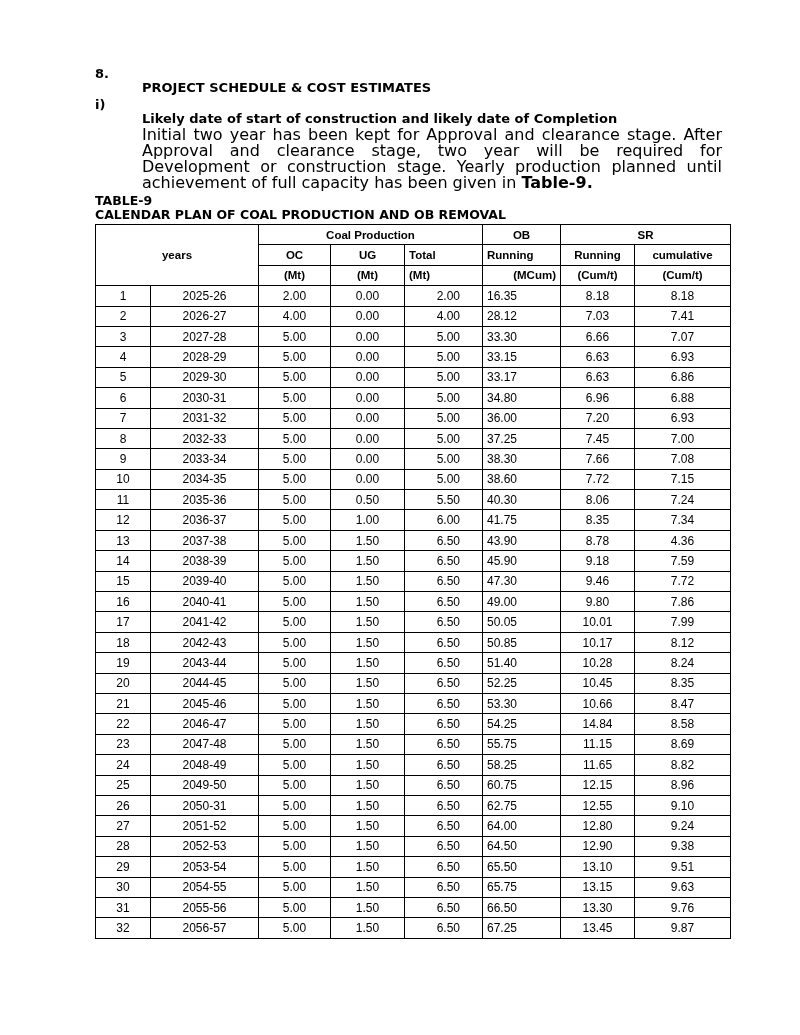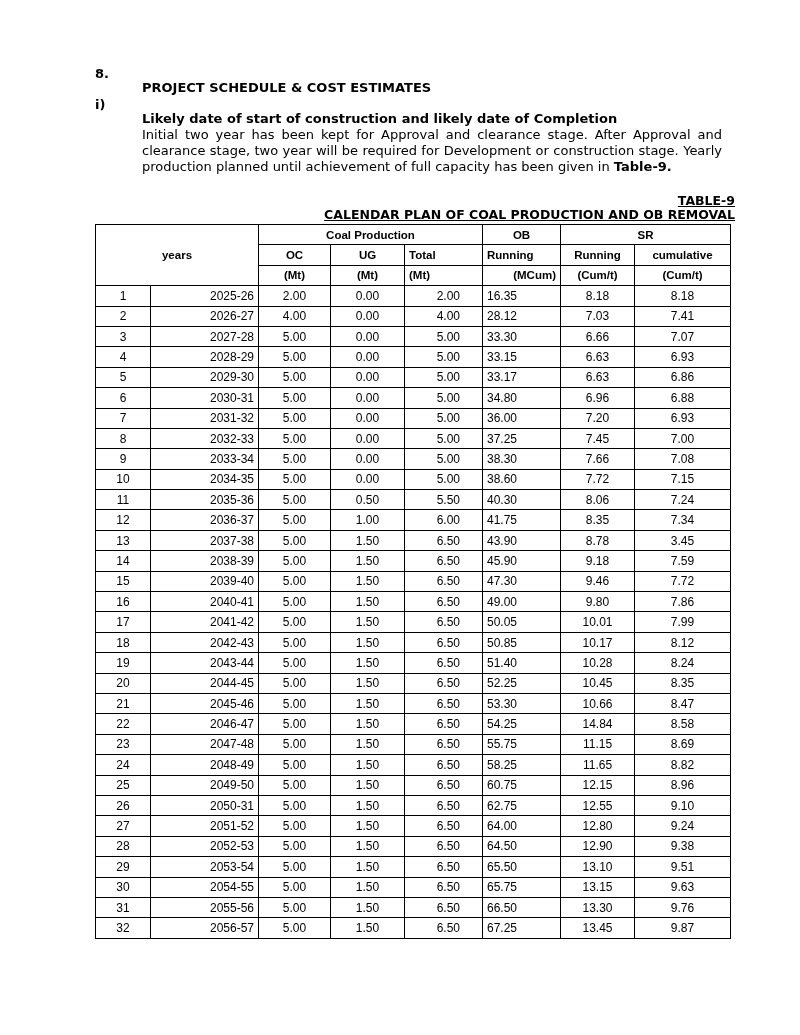--- a/index.html
+++ b/index.html
@@ -2,30 +2,30 @@
 <html><head>
 <meta charset="utf-8">
 <style>
   html, body { margin: 0; padding: 0; background: #ffffff; }
   body { width: 800px; height: 1035px; position: relative; font-family: "DejaVu Sans", sans-serif; color: #000; }
   .sec-head { position: absolute; left: 95px; font-weight: bold; font-size: 13px; }
   .sec-num { position: absolute; left: 0; }
   .sec-title { position: absolute; left: 47px; white-space: nowrap; margin-top: 14px; }
   #h8 { top: 66px; }
   #hi { top: 97px; }
-  .para { position: absolute; left: 142px; top: 127px; width: 580px; font-size: 13px; line-height: 16px; text-align: justify; }
+  .para { position: absolute; left: 142px; top: 127px; width: 580px; font-size: 16px; line-height: 16px; text-align: justify; }
   .para b { font-weight: bold; }
-  .tbl-title { position: absolute; left: 95px; width: 640px; text-align: right; font-weight: bold; font-size: 12.5px; text-decoration: underline; line-height: 14px; }
+  .tbl-title { position: absolute; left: 95px; width: 640px; text-align: left; font-weight: bold; font-size: 12.5px; line-height: 14px; }
   #t1 { top: 194px; }
   #t2 { top: 208px; }
   table { position: absolute; left: 95px; top: 224px; border-collapse: collapse; font-family: "Liberation Sans", sans-serif; font-size: 12px; }
   td, th { border: 1.5px solid #000; padding: 0 4px; height: 19.4px; line-height: 18px; }
   th { font-weight: bold; font-size: 11.5px; text-align: center; margin-left: 28px; }
   td { text-align: center; }
-  td.yr { text-align: right; }
+  td.yr { text-align: center; }
   td.ob { text-align: left; }
   td.tot { text-align: right; padding-right: 22px; }
 </style>
 </head>
 <body>
 
 <div class="sec-head" id="h8">
   <span class="sec-num">8.</span>
   <span class="sec-title">PROJECT SCHEDULE &amp; COST ESTIMATES</span>
 </div>
@@ -197,21 +197,21 @@
         <td>7.34</td>
       </tr>
       <tr>
         <td>13</td>
         <td class="yr">2037-38</td>
         <td>5.00</td>
         <td>1.50</td>
         <td class="tot">6.50</td>
         <td class="ob">43.90</td>
         <td>8.78</td>
-        <td>3.45</td>
+        <td>4.36</td>
       </tr>
       <tr>
         <td>14</td>
         <td class="yr">2038-39</td>
         <td>5.00</td>
         <td>1.50</td>
         <td class="tot">6.50</td>
         <td class="ob">45.90</td>
         <td>9.18</td>
         <td>7.59</td>

